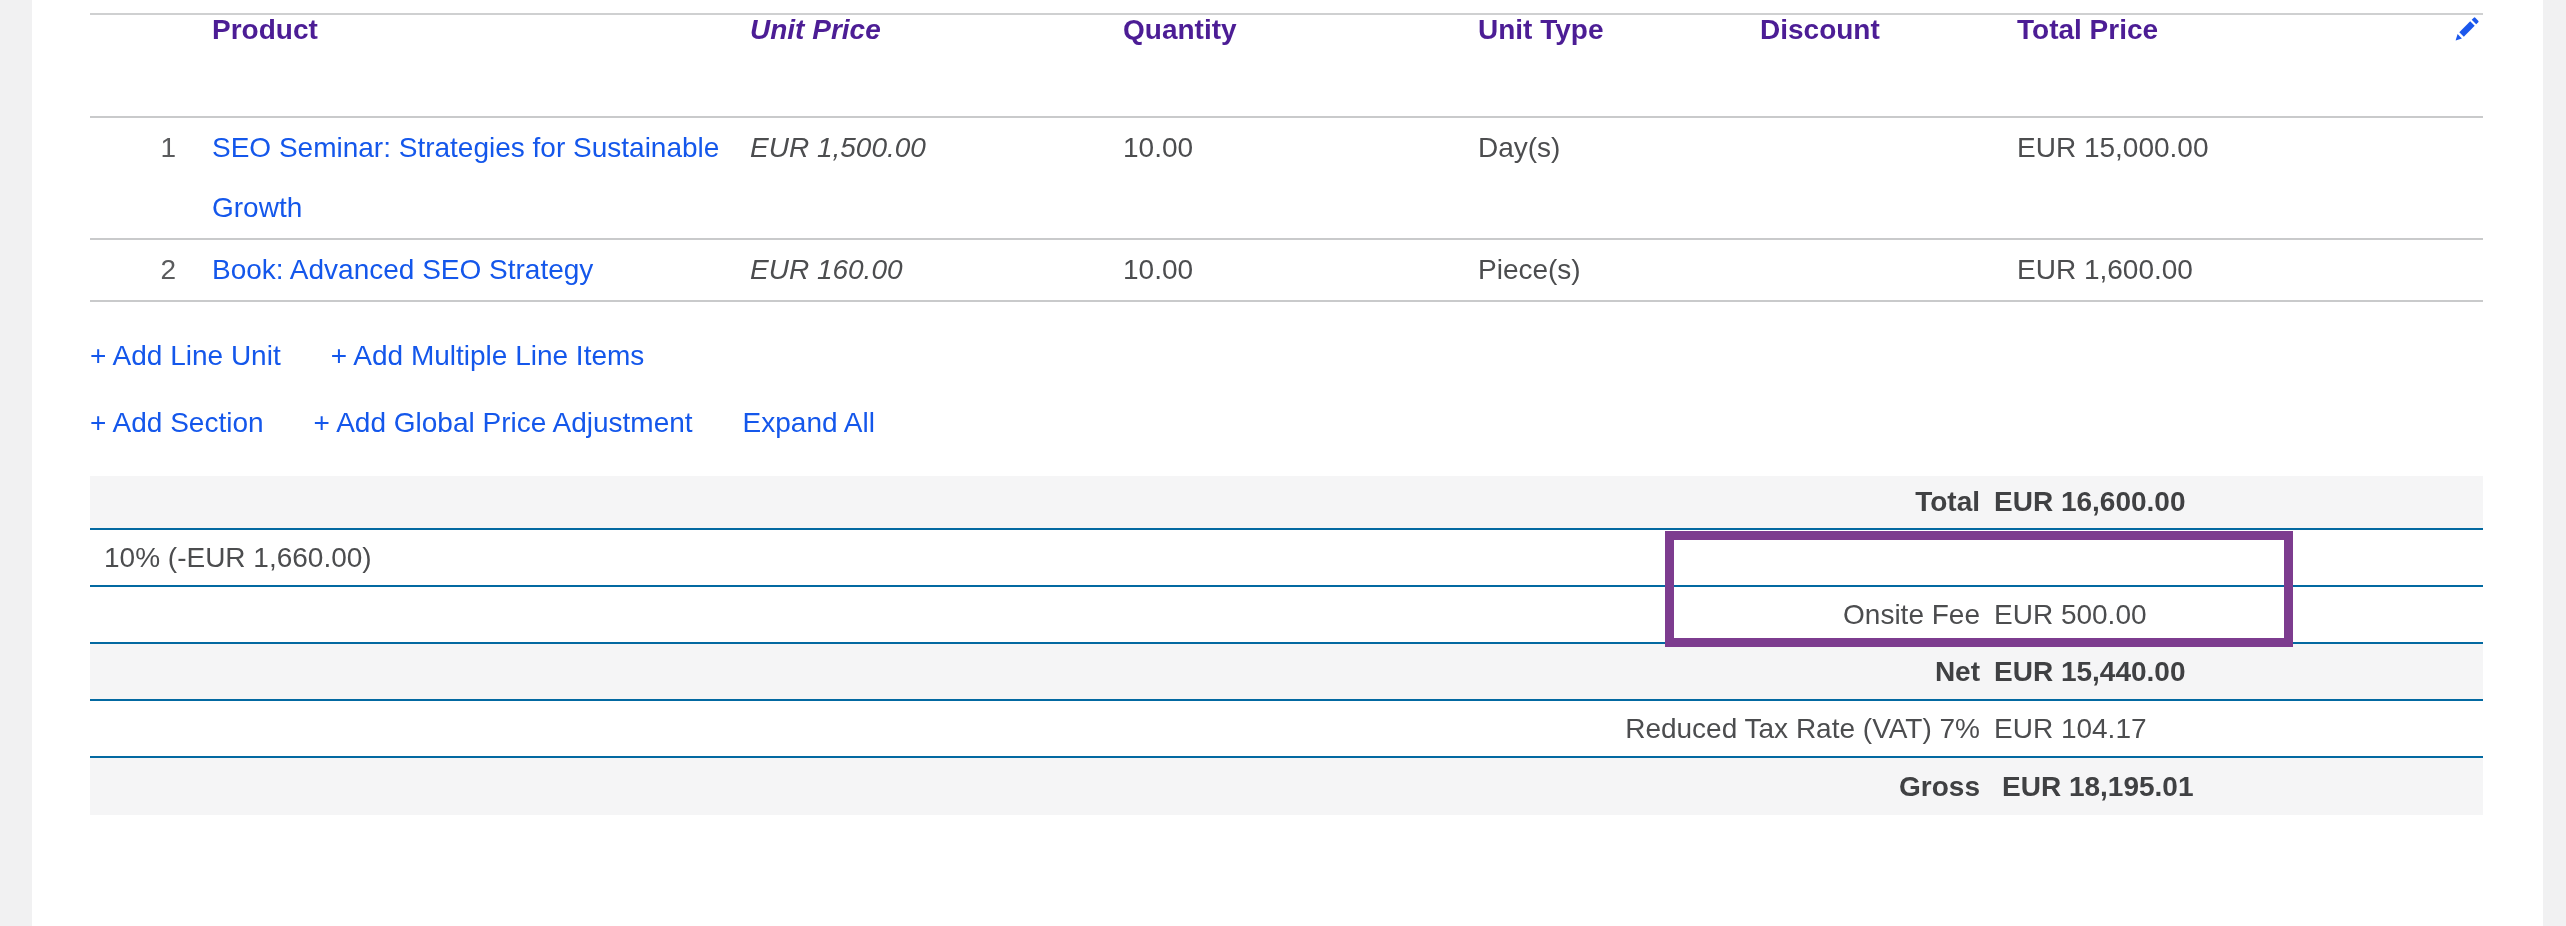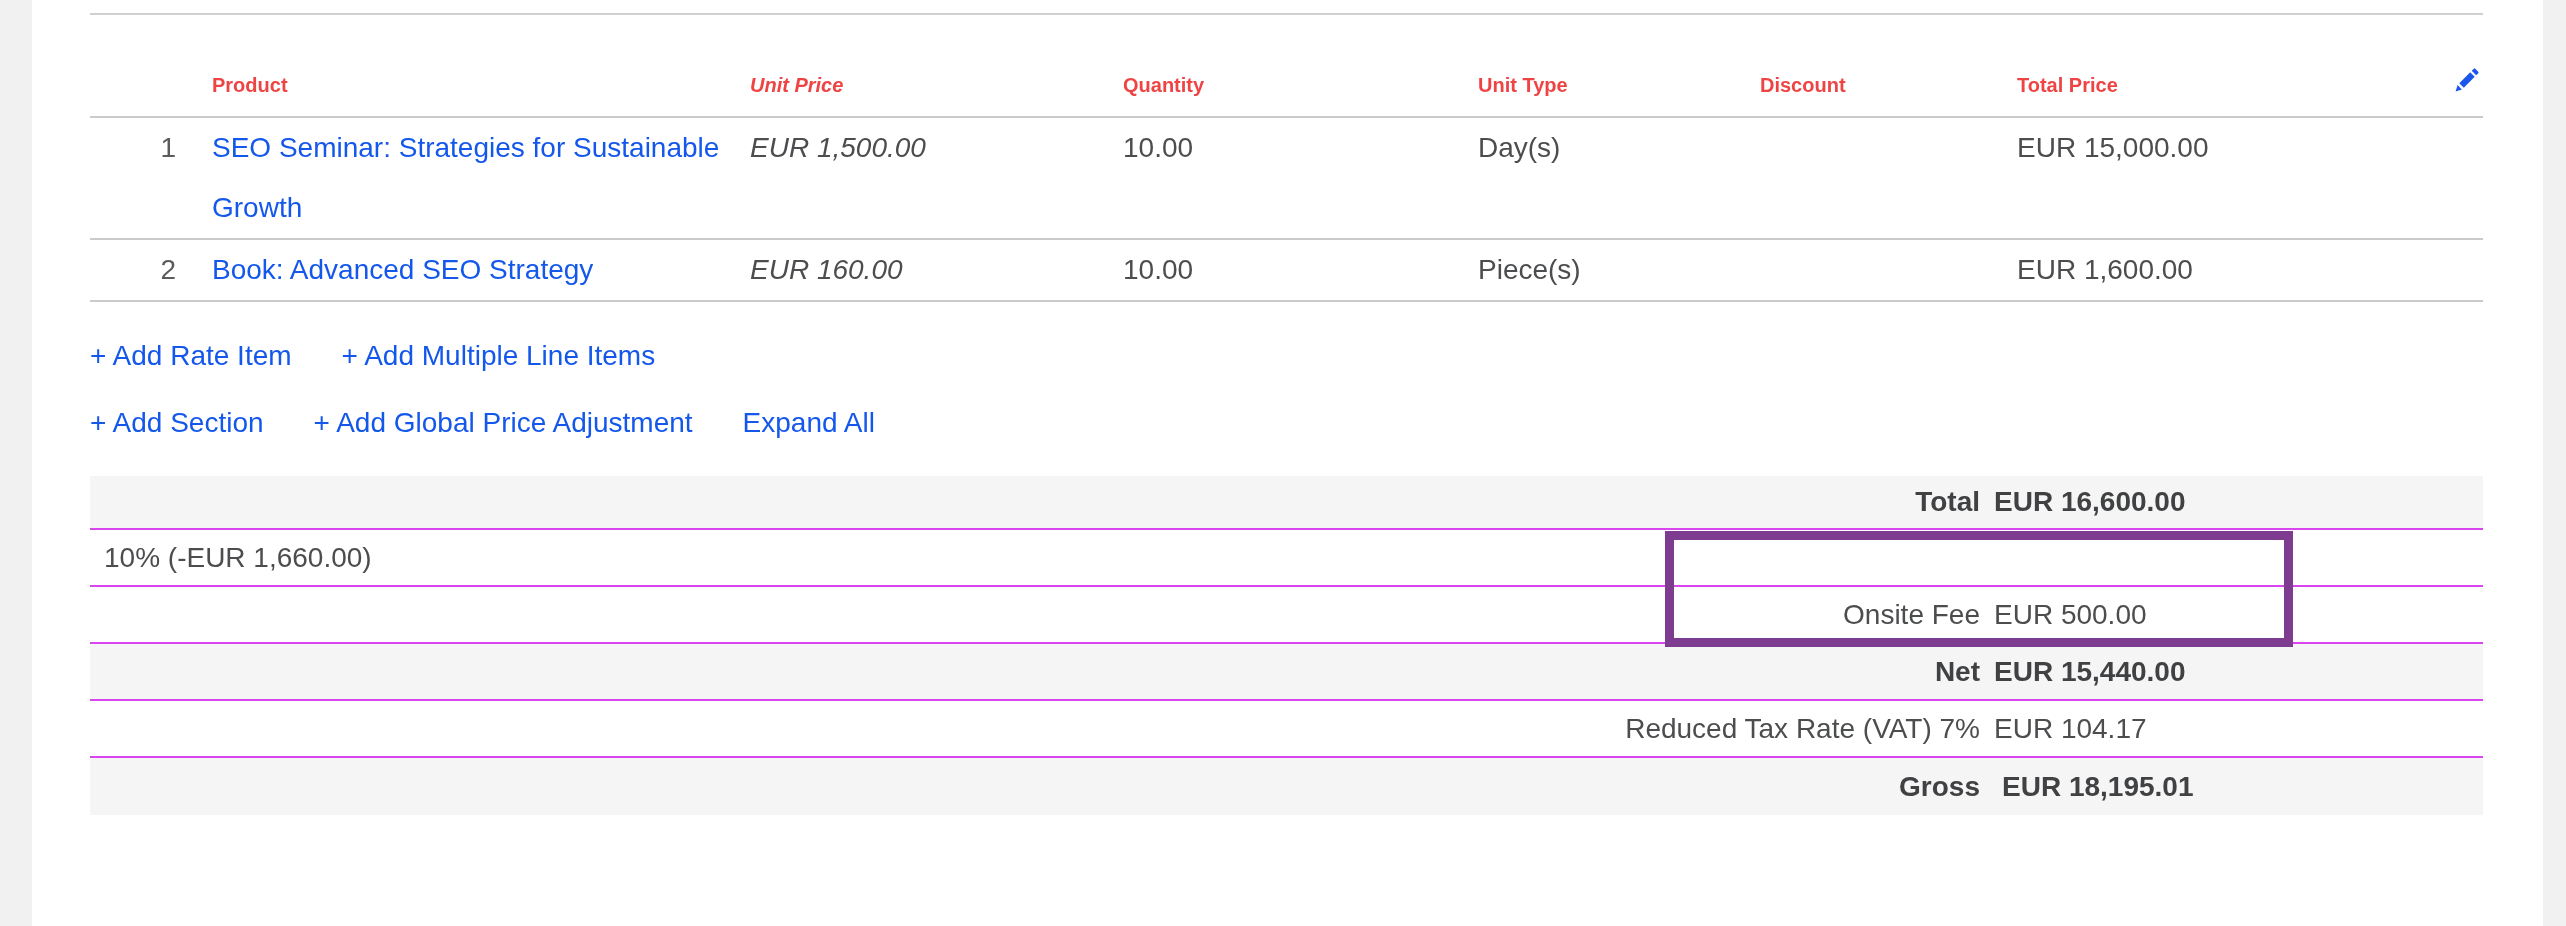--- a/index.html
+++ b/index.html
@@ -7,21 +7,21 @@
   .screen{position:relative;width:2566px;height:926px;background:#f1f1f2;overflow:hidden;}
   .gutter{position:absolute;top:0;height:926px;background:#f1f1f2;}
   .gutter.left{left:0;width:32px;}
   .gutter.right{right:0;width:23px;}
   .card{position:absolute;left:32px;top:0;width:2511px;height:926px;background:#ffffff;}
   .content{margin-left:58px;width:2393px;position:relative;}
   .top-rule{height:13px;border-bottom:2px solid #cfd0d1;}
 
   
   .t-head{display:flex;height:103px;box-sizing:border-box;border-bottom:2px solid #c9cacb;
-          align-items:flex-end;padding-bottom:20px;font-weight:bold;font-size:20px;color:#ef4444;line-height:1.1;}
+          align-items:flex-start;padding-bottom:20px;font-weight:bold;font-size:28px;color:#4c1d95;line-height:1.1;}
   .t-row{display:flex;box-sizing:border-box;border-bottom:2px solid #c9cacb;
          font-size:28px;color:#4c4d4f;line-height:60px;}
   .row-1{min-height:122px;}
   .row-2{min-height:62px;}
   .c{box-sizing:border-box;padding-left:10px;}
   .c-num{width:92px;text-align:right;padding:0 6px 0 0;color:#5a5b5d;}
   .c-product{width:558px;padding-left:30px;}
   .c-up{width:373px;font-style:italic;}
   .c-qty{width:355px;}
   .c-ut{width:282px;}
@@ -30,21 +30,21 @@
   .c-edit{flex:1;display:flex;justify-content:flex-end;padding-right:2px;}
   a.lnk{color:var(--link-blue,#1457eb);text-decoration:none;cursor:pointer;}
 
   
   .links-row{display:flex;gap:50px;font-size:28px;line-height:60px;}
   .links-row.first{margin-top:24px;}
   .links-row.second{margin-top:7px;}
 
   
   .summary{margin-top:23px;position:relative;font-size:28px;color:#4c4d4f;}
-  .s-row{display:flex;align-items:center;box-sizing:border-box;height:57px;border-bottom:2px solid #d946ef;background:#ffffff;}
+  .s-row{display:flex;align-items:center;box-sizing:border-box;height:57px;border-bottom:2px solid #0369a1;background:#ffffff;}
   .s-row.first{height:54px;}
   .s-row.last{border-bottom:none;gap:8px;}
   .s-row.shaded{background:var(--shaded-row-bg,#f5f5f6);font-weight:bold;color:#404143;}
   .s-label{width:1890px;text-align:right;}
   .s-value{margin-left:14px;white-space:nowrap;}
   .highlight-box{position:absolute;left:1575px;top:55px;width:628px;height:116px;
                  border:9px solid var(--highlight-purple,#7d3c8f);box-sizing:border-box;
                  background:transparent;pointer-events:none;z-index:2;}
   .pencil-svg{display:block;}
 </style>
@@ -94,21 +94,21 @@
         <div class="c c-product"><a class="lnk">Book: Advanced SEO Strategy</a></div>
         <div class="c c-up">EUR 160.00</div>
         <div class="c c-qty">10.00</div>
         <div class="c c-ut">Piece(s)</div>
         <div class="c c-disc"></div>
         <div class="c c-tp">EUR 1,600.00</div>
         <div class="c c-edit"></div>
       </div>
 
       <div class="links-row first">
-        <a class="lnk">+ Add Rate Item</a>
+        <a class="lnk">+ Add Line Unit</a>
         <a class="lnk">+ Add Multiple Line Items</a>
       </div>
       <div class="links-row second">
         <a class="lnk">+ Add Section</a>
         <a class="lnk">+ Add Global Price Adjustment</a>
         <a class="lnk">Expand All</a>
       </div>
 
       <div class="summary">
         <div class="s-row shaded first">

